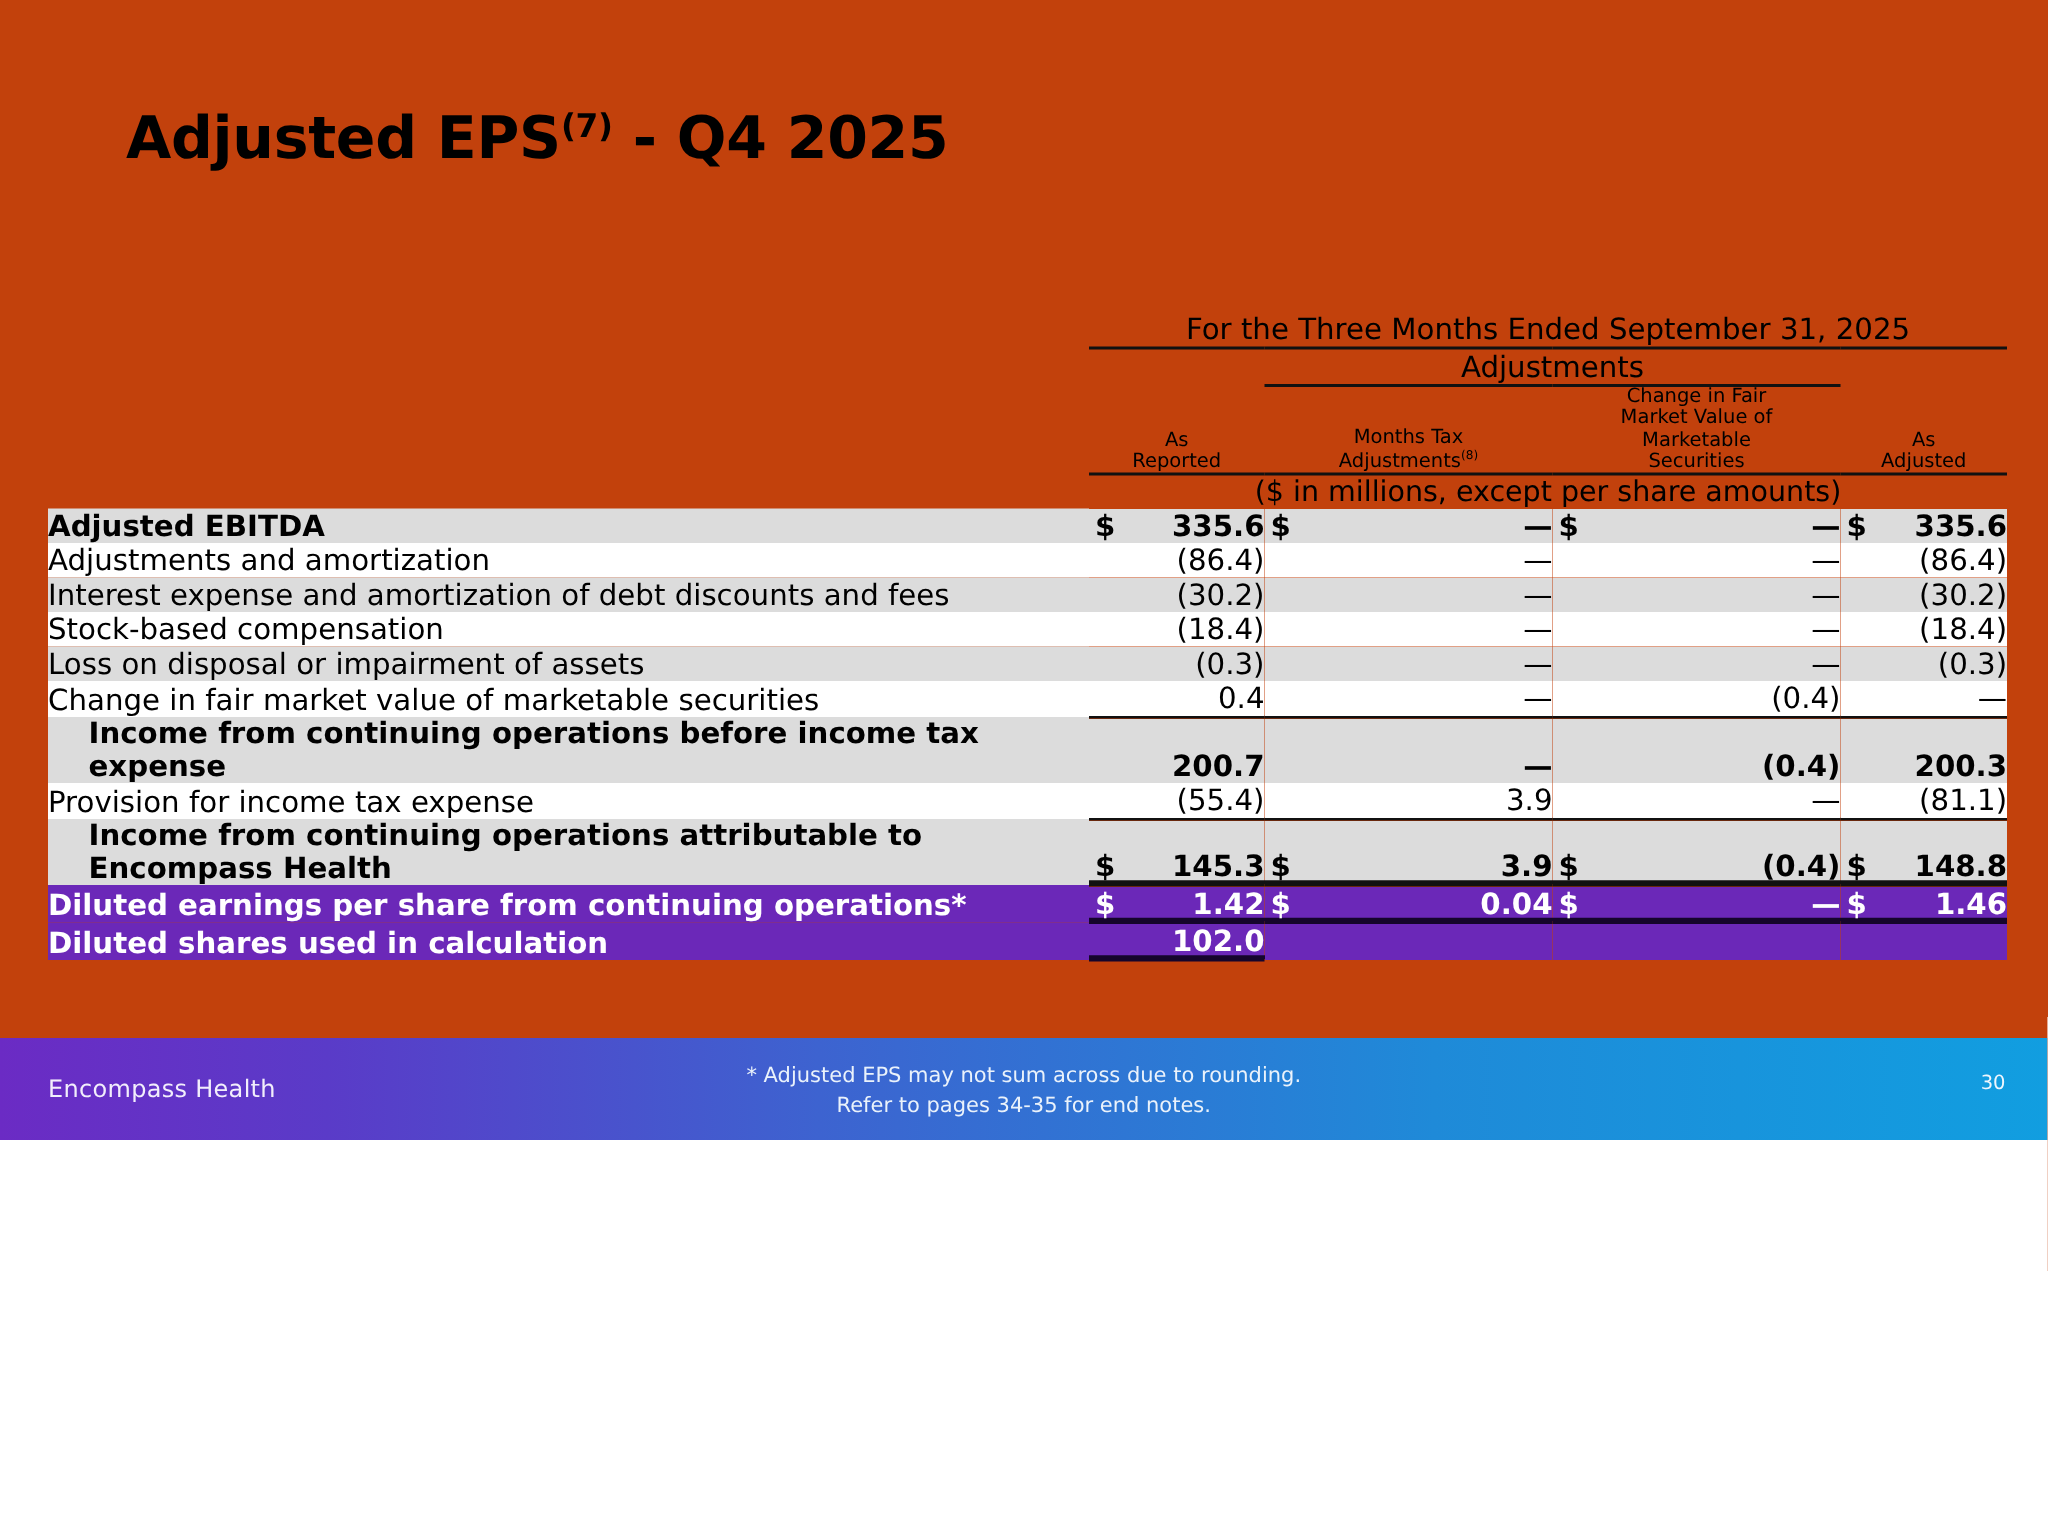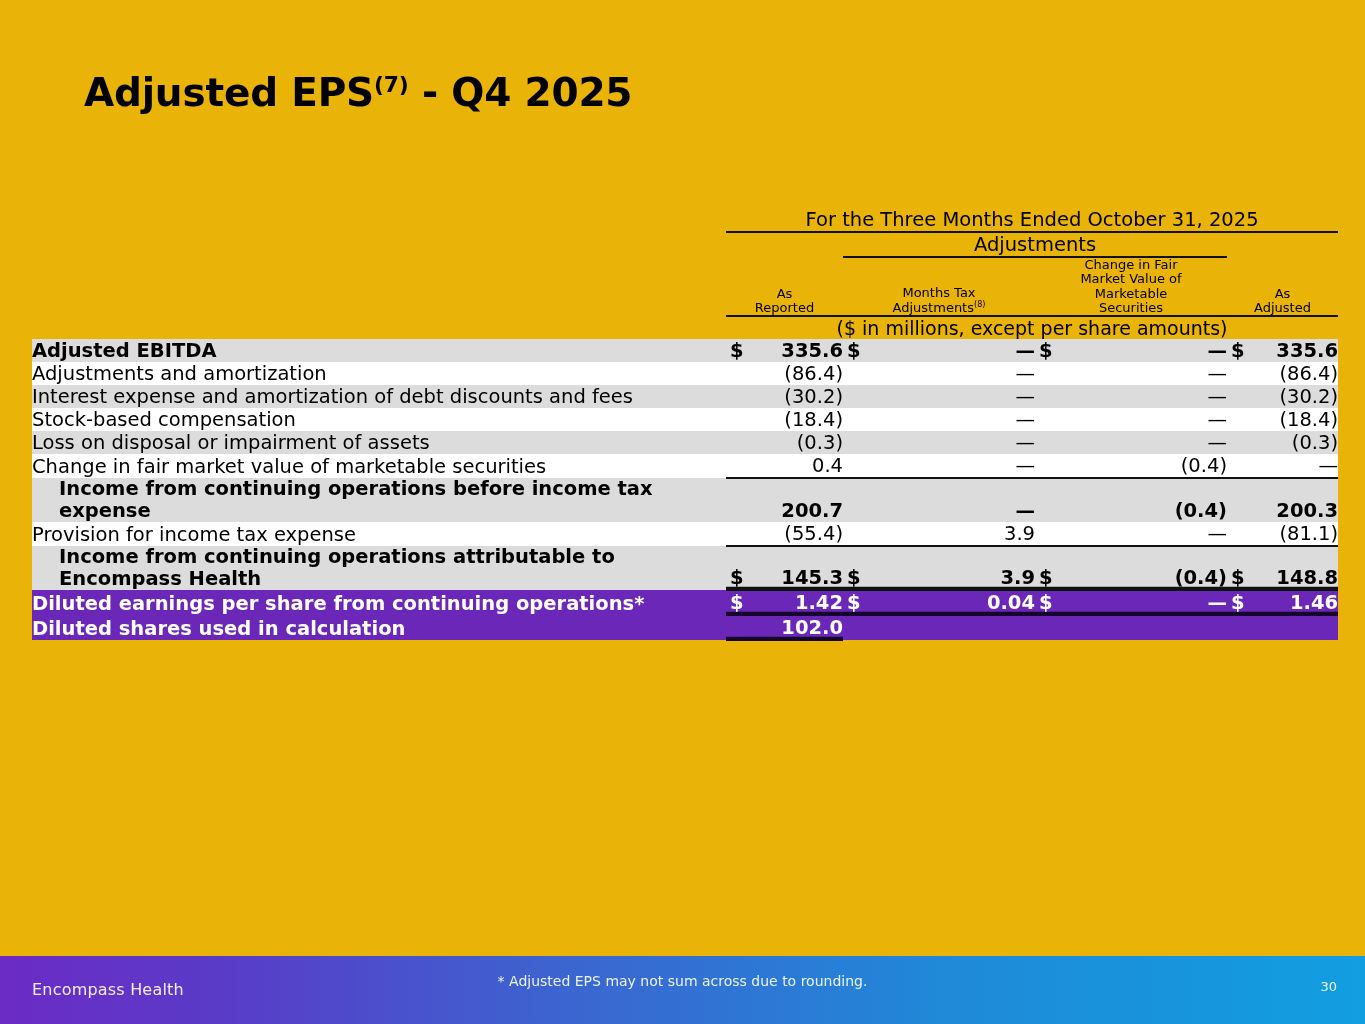--- a/index.html
+++ b/index.html
@@ -2,21 +2,21 @@
 <html><head>
 <meta charset="utf-8">
 <style>
   * { box-sizing: border-box; margin: 0; padding: 0; }
   html, body {
     width: 1365px; height: 1024px;
     background: #ffffff;
     font-family: "DejaVu Sans", "Liberation Sans", sans-serif;
     overflow: hidden;
   }
-  #slide { position: relative; width: 1365px; height: 1024px; background: #eab308; }
+  #slide { position: relative; width: 1365px; height: 760px; background: #c2410c; }
 
   
   .title {
     position: absolute; left: 84px; top: 70px;
     font-size: 39px; font-weight: bold; color: #000;
     letter-spacing: -0.2px; white-space: nowrap;
   }
   .title sup { font-size: 0.56em; vertical-align: super; font-weight: bold; }
 
   
@@ -102,21 +102,21 @@
       <colgroup>
         <col class="c-label">
           <col class="c-rep">
           <col class="c-tax">
           <col class="c-mkt">
           <col class="c-adj">
       </colgroup>
       <thead>
         <tr>
           <td></td>
-          <td class="hdr-span rule-full" colspan="4">For the Three Months Ended October 31, 2025</td>
+          <td class="hdr-span rule-full" colspan="4">For the Three Months Ended September 31, 2025</td>
         </tr>
         <tr>
           <td></td>
           <td></td>
           <td class="hdr-span rule-seg" colspan="2">Adjustments</td>
           <td></td>
         </tr>
         <tr>
           <td></td>
           <td class="hdr-col rule-seg">
@@ -222,16 +222,17 @@
             <td class="num bold"><span></span></td>
           </tr>
         </tbody>
     </table>
   </div>
 
   <div class="footer">
     <div class="brand">Encompass Health</div>
     <div class="note">
       <span class="l1">*  Adjusted EPS may not sum across due to rounding.</span>
+      <span class="l2">Refer to pages 34-35 for end notes.</span>
     </div>
     <div class="pageno">30</div>
   </div>
 </div>
 
 </body></html>

